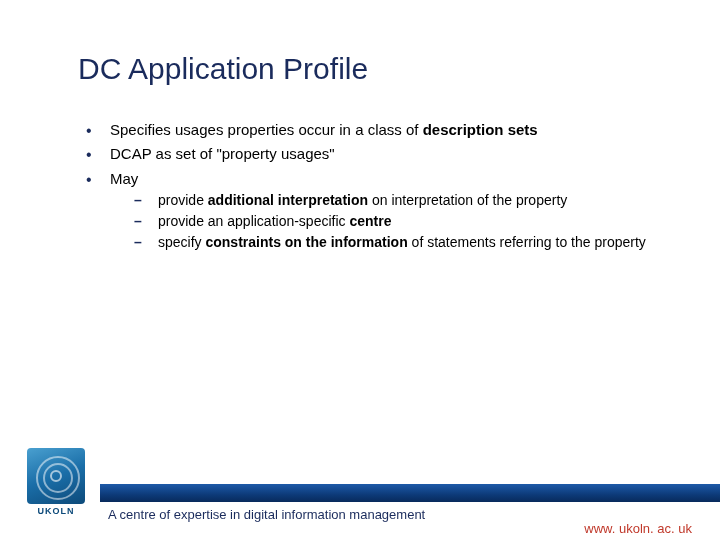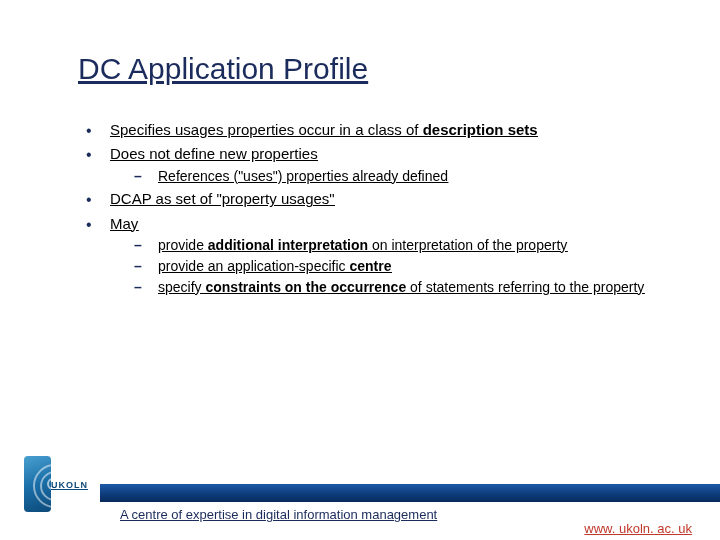--- a/index.html
+++ b/index.html
@@ -1,15 +1,15 @@
 <!DOCTYPE html>
 <html><head>
 <meta charset="utf-8">
 <style>
-  * { box-sizing: border-box; margin: 0; padding: 0; text-decoration: underline; }
+  * { box-sizing: border-box; margin: 0; padding: 0; }
   body {
     width: 720px;
     height: 540px;
     font-family: Arial, Helvetica, sans-serif;
     background: #fff;
     position: relative;
     overflow: hidden;
   }
   .slide {
     width: 100%;
@@ -66,40 +66,40 @@
   .footer-bar {
     position: absolute;
     left: 100px;
     right: 0;
     bottom: 38px;
     height: 18px;
     background: linear-gradient(to bottom, #1e5aa8 0%, #0d3a78 60%, #082a5c 100%);
   }
   .footer-text {
     position: absolute;
-    left: 120px;
+    left: 108px;
     bottom: 18px;
     font-size: 13px;
     color: #1a2b5c;
   }
   .footer-url {
     position: absolute;
     right: 28px;
     bottom: 4px;
     font-size: 13px;
     color: #c0392b;
   }
   .logo {
     position: absolute;
     left: 24px;
     bottom: 20px;
     width: 64px;
     height: 72px;
     display: flex;
-    flex-direction: row;
+    flex-direction: column;
     align-items: center;
   }
   .logo-square {
     width: 58px;
     height: 56px;
     background: linear-gradient(160deg, #4aa0d0 0%, #1a6ea8 50%, #0d4a7a 100%);
     border-radius: 4px;
     position: relative;
     overflow: hidden;
   }
@@ -138,38 +138,32 @@
 
 <div class="slide">
 
   <h1 class="title">DC Application Profile</h1>
 
   <div class="content">
     <ul>
       <li>
         <span>Specifies usages properties occur in a class of </span><span class="bold">description sets</span>
       </li>
-      <li>
-        <span>Does not define new properties</span>
-        <ul>
-          <li><span>References ("uses") properties already defined</span></li>
-        </ul>
-      </li>
       <li><span>DCAP as set of "property usages"</span></li>
       <li>
         <span>May</span>
         <ul>
           <li>
             <span>provide </span><span class="bold">additional interpretation</span><span> on interpretation of the property</span>
           </li>
           <li>
             <span>provide an application-specific </span><span class="bold">centre</span>
           </li>
           <li>
-            <span>specify </span><span class="bold">constraints on the occurrence</span><span> of statements referring to the property</span>
+            <span>specify </span><span class="bold">constraints on the information</span><span> of statements referring to the property</span>
           </li>
         </ul>
       </li>
     </ul>
   </div>
 
   <div class="footer-bar"></div>
 
   <div class="logo">
     <div class="logo-square">

